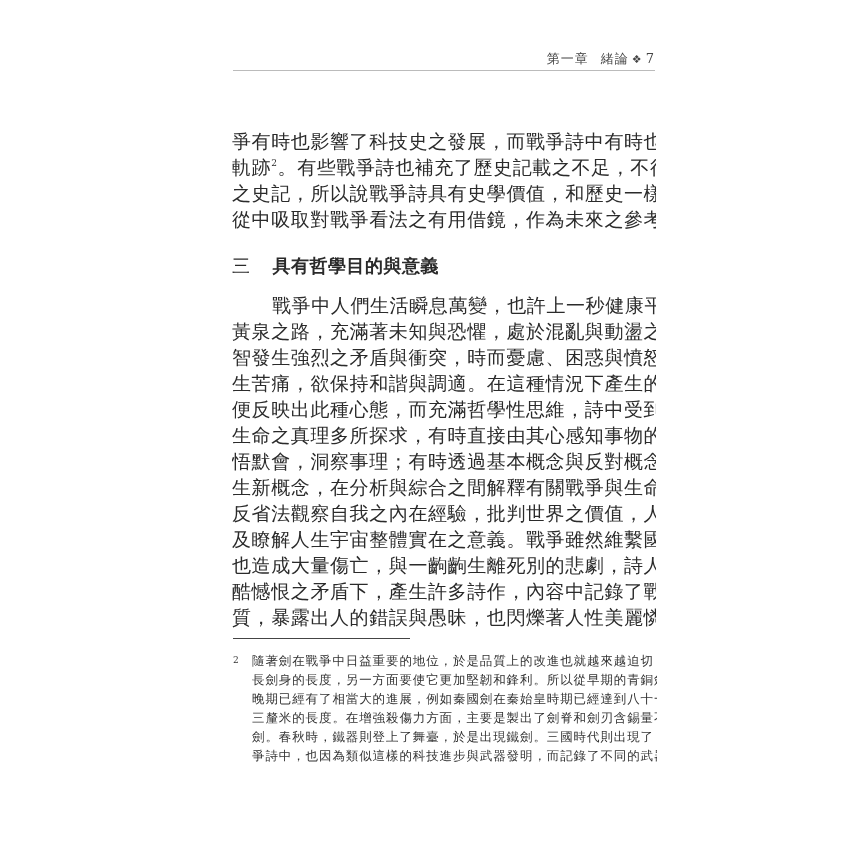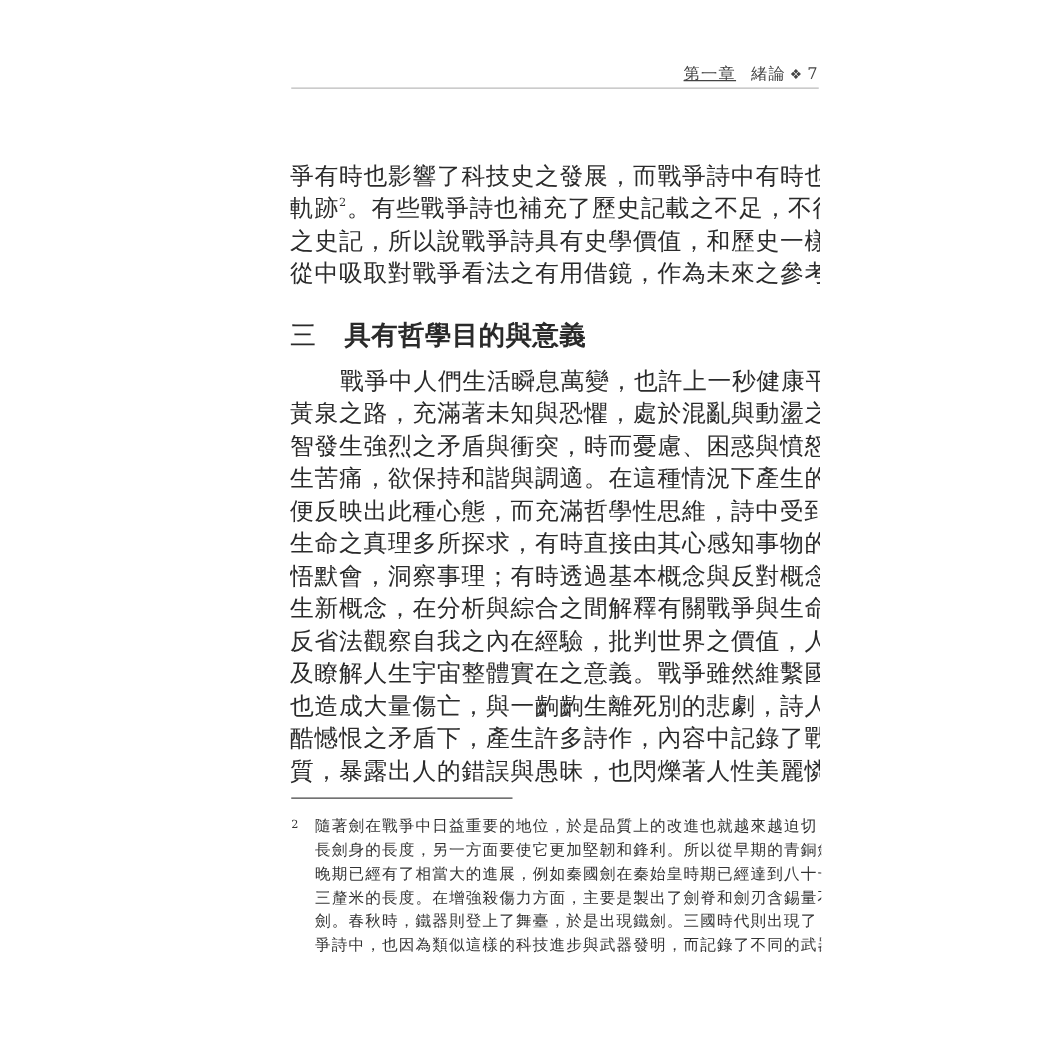--- a/index.html
+++ b/index.html
@@ -26,21 +26,21 @@
       left: 233px;
       top: 50px;
       width: 422px;
       height: 20px;
       text-align: right;
       font-size: 13px;
       color: #444;
       letter-spacing: 1px;
       white-space: nowrap;
     }
-    .running-header .chap { margin-right: 12px; text-decoration: underline; }
+    .running-header .chap { margin-right: 12px; }
     .running-header .sep { font-size: 11px; margin: 0 3px; }
     .header-rule {
       position: absolute;
       left: 233px;
       top: 70px;
       width: 422px;
       height: 0;
       border-top: 1px solid #bbb;
     }
     .body-text {
@@ -64,21 +64,21 @@
     .indent { padding-left: 40px; }
     sup.fn-ref {
       font-size: 9px;
       vertical-align: 8px;
       line-height: 0;
     }
     .section-heading {
       position: absolute;
       left: 232px;
       top: 254px;
-      font-size: 21px;
+      font-size: 18px;
       font-weight: bold;
       color: #2a2a2a;
       white-space: nowrap;
       letter-spacing: 0.5px;
     }
     .section-heading .num { margin-right: 22px; font-weight: normal; }
     .footnote-rule {
       position: absolute;
       left: 233px;
       top: 638px;

